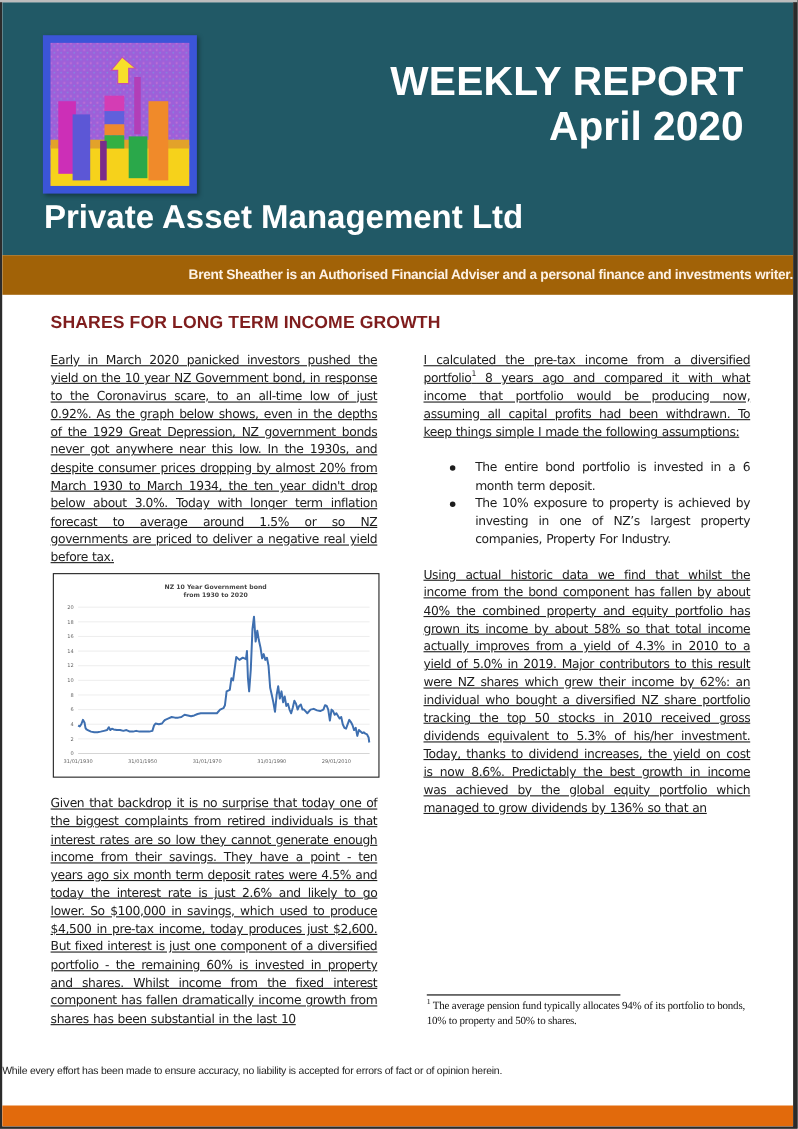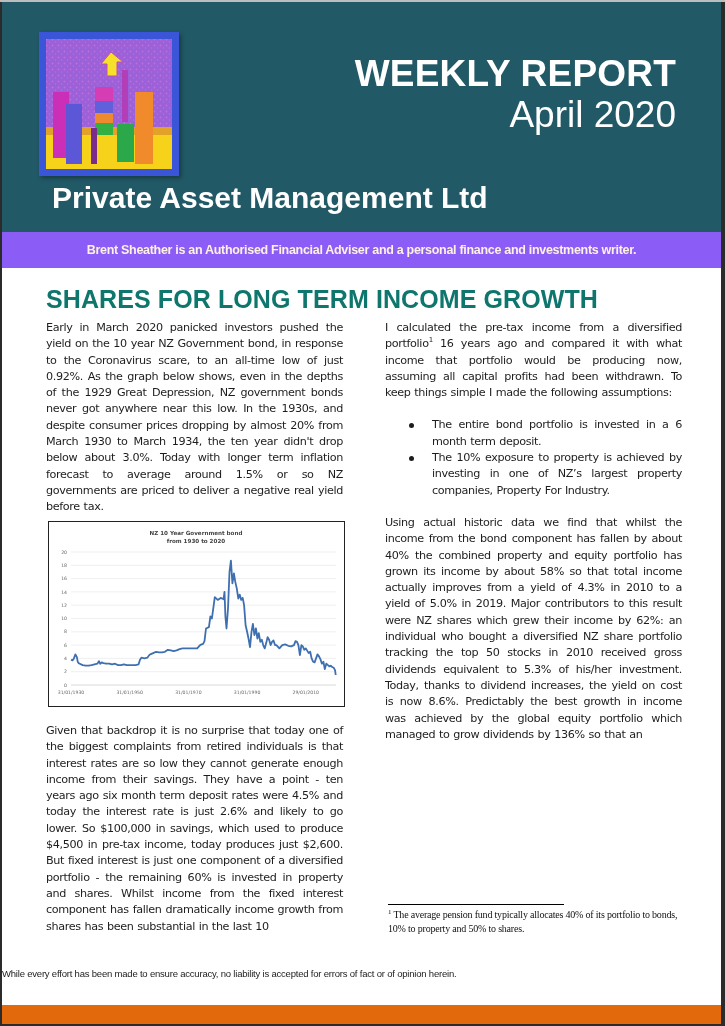--- a/index.html
+++ b/index.html
@@ -16,42 +16,42 @@
     .logo {
       position: absolute; left: 37px; top: 30px; width: 140px; height: 144px;
       background: #3b55d8; box-shadow: 2px 2px 4px rgba(0,0,0,0.35);
     }
     .logo svg { display: block; }
     .title-weekly {
       position: absolute; right: 45px; top: 52px; color: #ffffff; font-weight: bold;
       font-size: 37px; letter-spacing: 0.2px; text-align: right; line-height: 40px;
     }
     .title-date {
-      position: absolute; right: 45px; top: 93px; color: #ffffff; font-weight: normal;
+      position: absolute; right: 45px; top: 93px; color: #ffffff; font-weight: bold;
       font-size: 37px; text-align: center; line-height: 40px;
     }
     .company {
-      position: absolute; left: 50px; top: 178px; color: #ffffff; font-weight: bold;
+      position: absolute; left: 38px; top: 178px; color: #ffffff; font-weight: bold;
       font-size: 30px; line-height: 36px;
     }
     .orange-bar {
-      position: absolute; left: 0; top: 230px; width: 719px; height: 36px; background: #8b5cf6;
-      color: #fdf1e4; font-size: 12.5px; font-weight: bold; text-align: center; line-height: 36px;
+      position: absolute; left: 0; top: 230px; width: 719px; height: 36px; background: #a16207;
+      color: #fdf1e4; font-size: 12.5px; font-weight: bold; text-align: right; line-height: 36px;
       letter-spacing: -0.3px;
     }
     .headline {
-      position: absolute; left: 44px; top: 283px; color: #0f766e; font-weight: bold;
-      font-size: 25px; letter-spacing: 0.1px;
+      position: absolute; left: 44px; top: 283px; color: #7f1d1d; font-weight: bold;
+      font-size: 16px; letter-spacing: 0.1px;
     }
     .col {
       position: absolute; width: 297px; font-family: "DejaVu Sans", sans-serif;
       font-size: 11.2px; line-height: 16.3px; color: #1d1d1d; text-align: justify;
       letter-spacing: -0.35px; word-spacing: 0.5px;
     }
-    .col p { margin-bottom: 16px; }
+    .col p { margin-bottom: 16px; text-decoration: underline; }
     .col-left-a { left: 44px; top: 318px; }
     .col-left-b { left: 44px; top: 721px; }
     .col-right { left: 383px; top: 318px; }
     .bullets { list-style: none; margin: 0 0 16px 0; padding: 0; }
     .bullets li { position: relative; padding-left: 47px; margin-bottom: 0; }
     .bullets li .dot {
       position: absolute; left: 24px; top: 6px; width: 5px; height: 5px; border-radius: 50%;
       background: #1d1d1d;
     }
     sup { font-size: 7px; line-height: 0; vertical-align: super; }
@@ -296,26 +296,26 @@
           <circle cx="286.7065337763015" cy="153.025" r="0.01" fill="#3e6fb0"></circle>
         </g>
     </svg>
   </div>
 
   <div class="col col-left-b">
     <p>Given that backdrop it is no surprise that today one of the biggest complaints from retired individuals is that interest rates are so low they cannot generate enough income from their savings.  They have a point - ten years ago six month term deposit rates were 4.5% and today the interest rate is just 2.6% and likely to go lower.  So $100,000 in savings, which used to produce $4,500 in pre-tax income, today produces just $2,600.  But fixed interest is just one component of a diversified portfolio - the remaining 60% is invested in property and shares.  Whilst income from the fixed interest component has fallen dramatically income growth from shares has been substantial in the last 10</p>
   </div>
 
   <div class="col col-right">
-    <p><span>I calculated the pre-tax income from a diversified portfolio</span><sup>1</sup><span> 16 years ago and compared it with what income that portfolio would be producing now, assuming all capital profits had been withdrawn.  To keep things simple I made the following assumptions:</span></p>
+    <p><span>I calculated the pre-tax income from a diversified portfolio</span><sup>1</sup><span> 8 years ago and compared it with what income that portfolio would be producing now, assuming all capital profits had been withdrawn.  To keep things simple I made the following assumptions:</span></p>
     <ul class="bullets">
       <li><span class="dot"></span><span>The entire bond portfolio is invested in a 6 month term deposit.</span></li>
       <li><span class="dot"></span><span>The 10% exposure to property is achieved by investing in one of NZ’s largest property companies, Property For Industry.</span></li>
     </ul>
     <p>Using actual historic data we find that whilst the income from the bond component has fallen by about 40% the combined property and equity portfolio has grown its income by about 58% so that total income actually improves from a yield of 4.3% in 2010 to a yield of 5.0% in 2019.  Major contributors to this result were NZ shares which grew their income by 62%: an individual who bought a diversified NZ share portfolio tracking the top 50 stocks in 2010 received gross dividends equivalent to 5.3% of his/her investment.  Today, thanks to dividend increases, the yield on cost is now 8.6%.  Predictably the best growth in income was achieved by the global equity portfolio which managed to grow dividends by 136% so that an</p>
   </div>
 
   <div class="fn-rule"></div>
-  <div class="footnote"><sup>1</sup><span> The average pension fund typically allocates 40% of its portfolio to bonds, 10% to property and 50% to shares.</span></div>
+  <div class="footnote"><sup>1</sup><span> The average pension fund typically allocates 94% of its portfolio to bonds, 10% to property and 50% to shares.</span></div>
 
   <div class="disclaimer">While every effort has been made to ensure accuracy, no liability is accepted for errors of fact or of opinion herein.</div>
   <div class="bottom-bar"></div>
 </div>
 
 </body></html>

